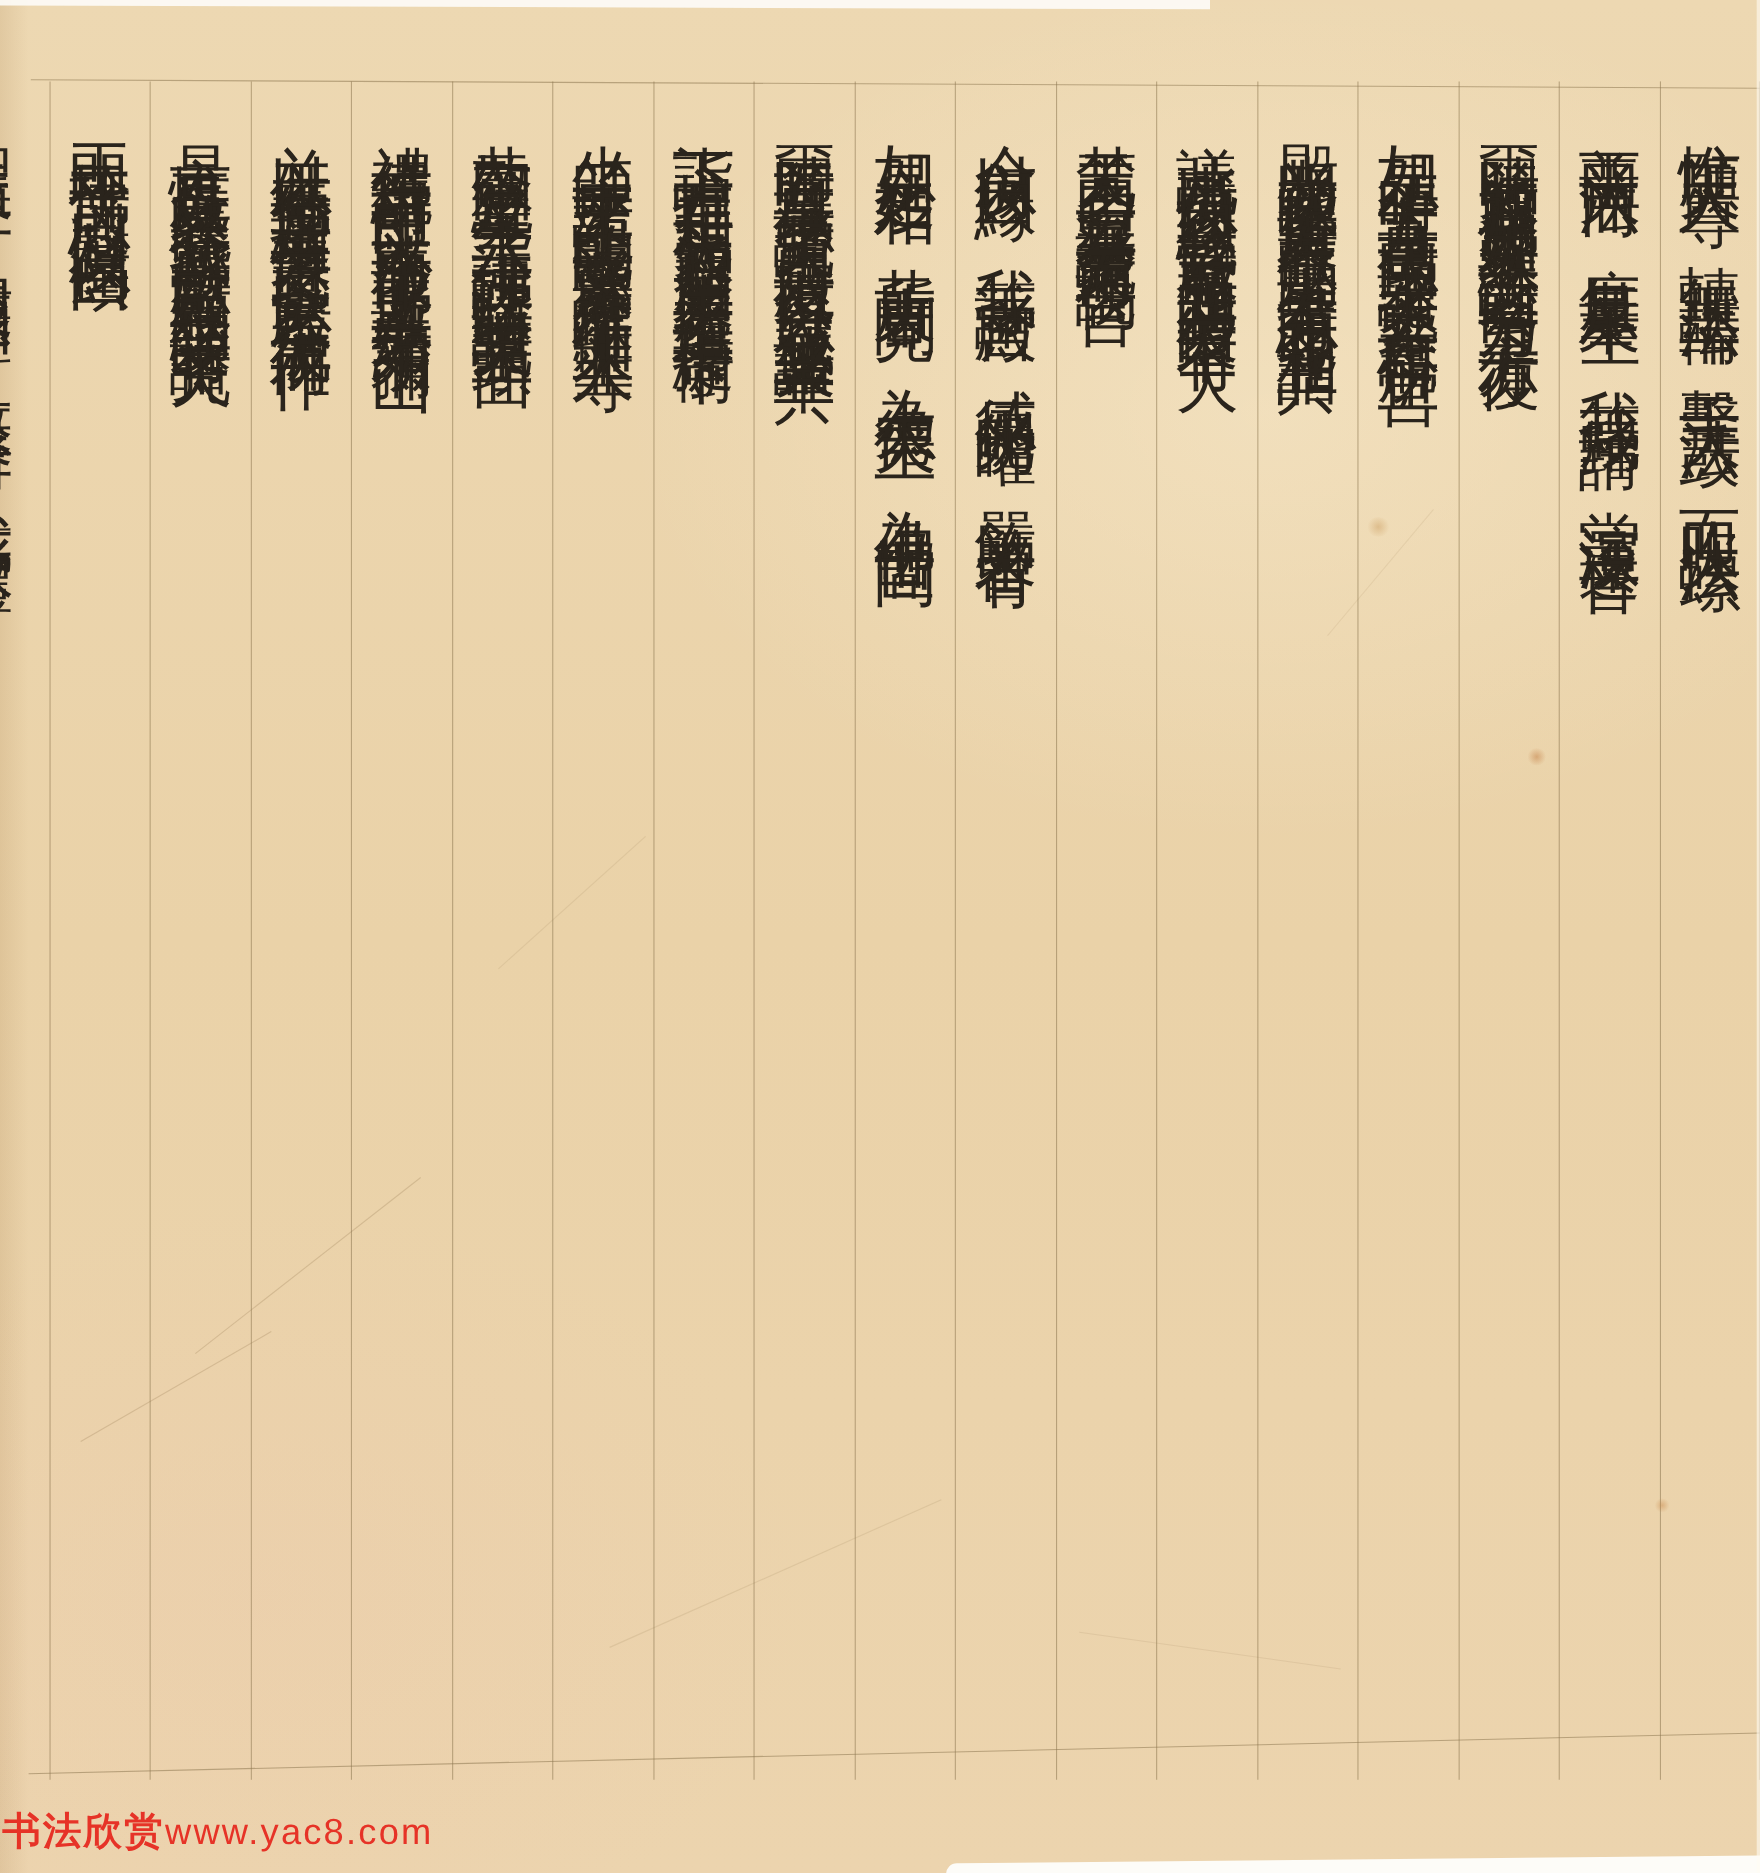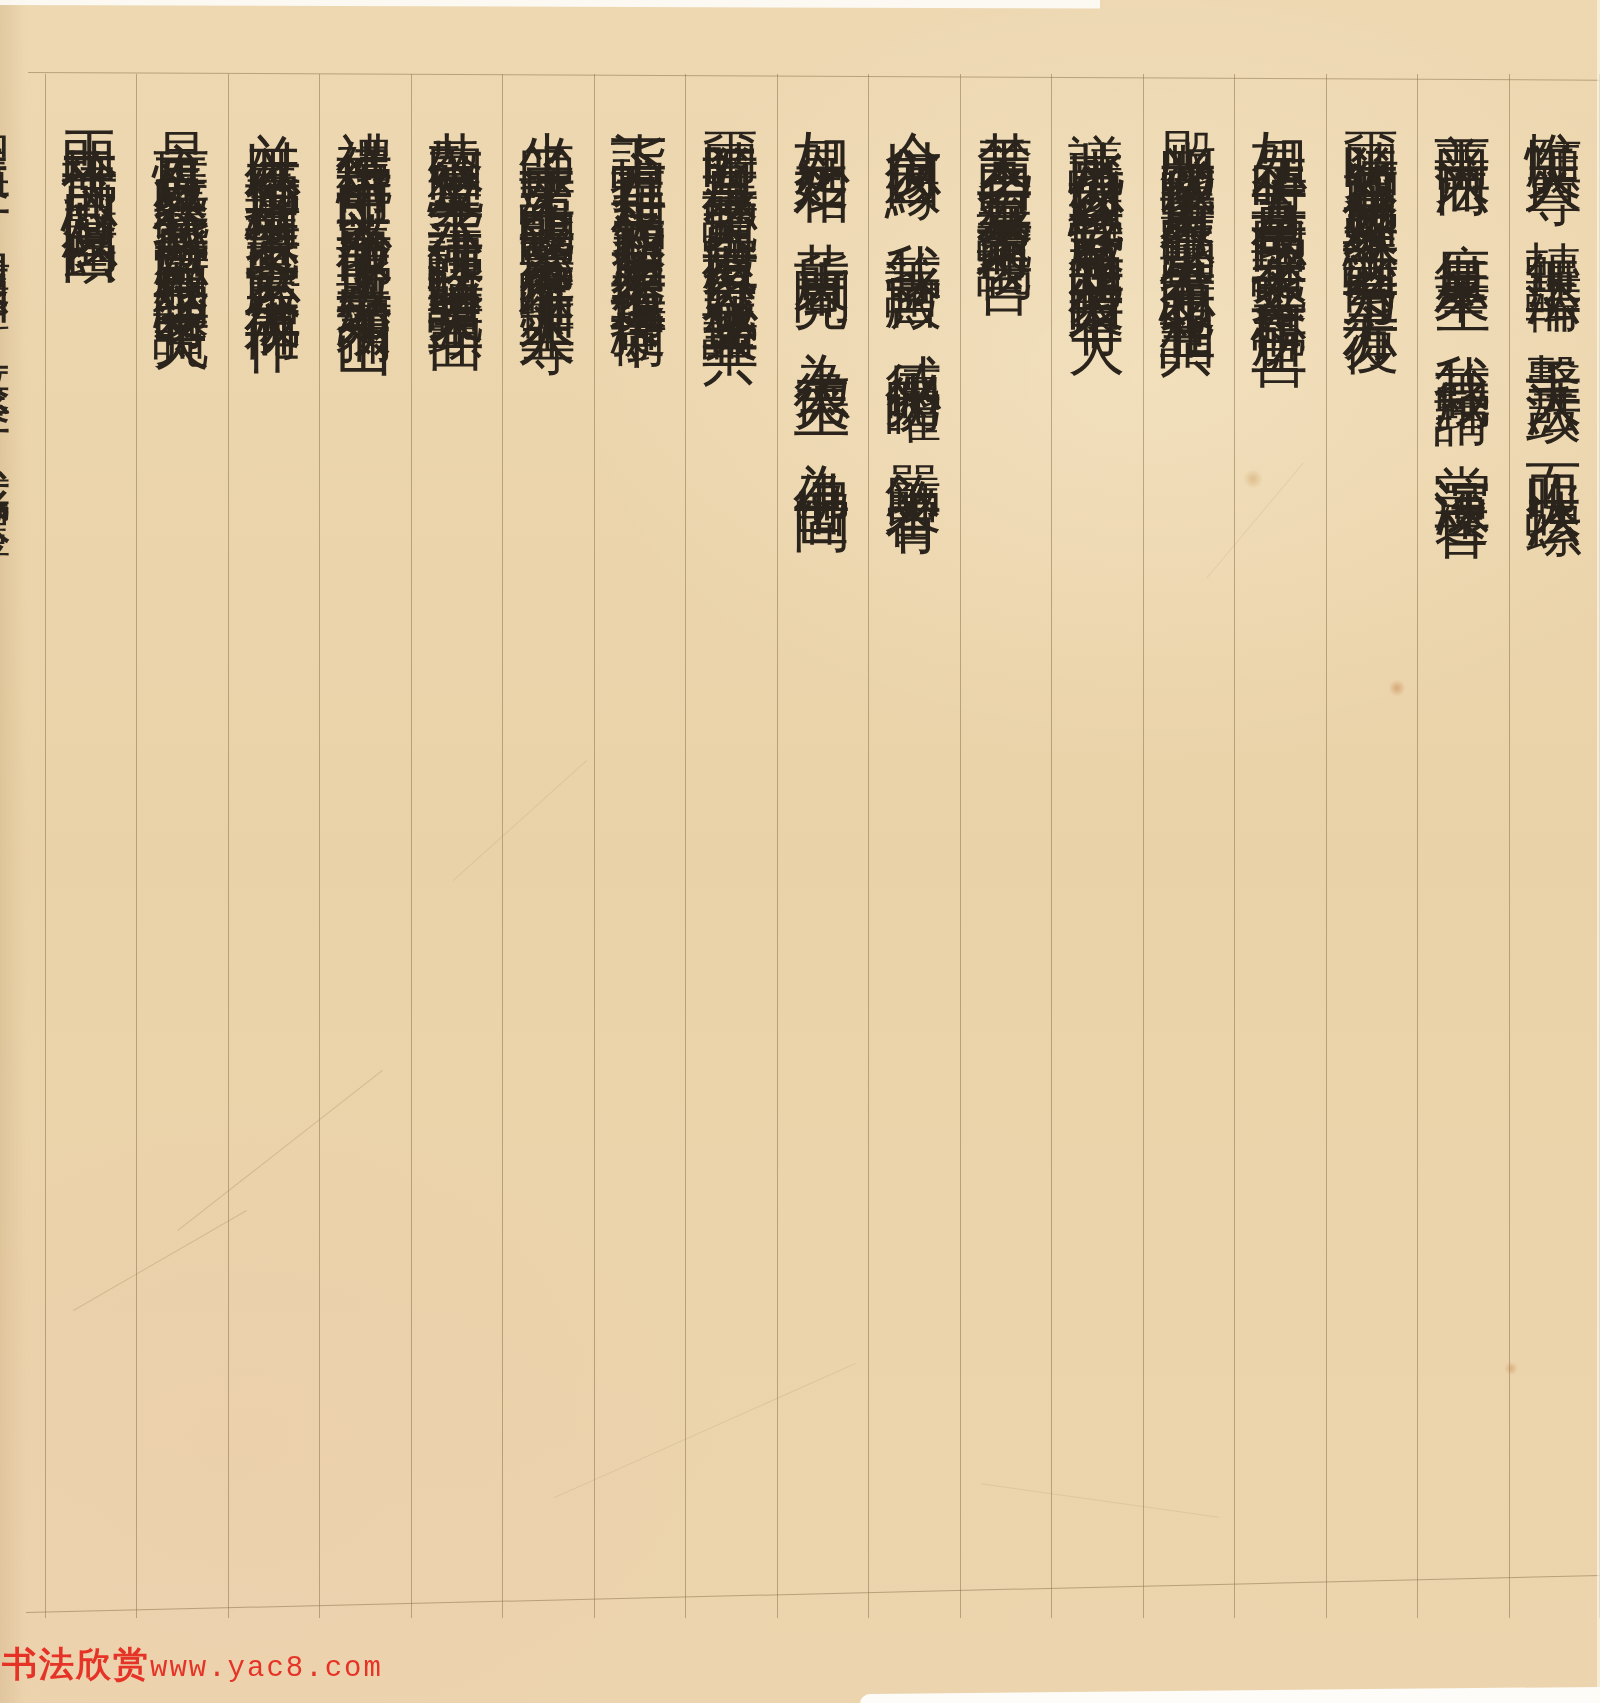--- a/index.html
+++ b/index.html
@@ -91,22 +91,22 @@
     position:absolute;left:2px;top:1641px;
     color:var(--wm);
     white-space:nowrap;
   }
   .wm-site{
     font-size:35px;font-weight:bold;letter-spacing:2px;
     font-family:"DejaVu Sans","Liberation Sans",sans-serif;
     opacity:.92;
   }
   .wm-url{
-    font-size:29px;letter-spacing:2px;
-    font-family:Liberation Mono, monospace;
+    font-size:33px;letter-spacing:2px;
+    font-family:Liberation Sans, sans-serif;
     opacity:.92;
   }
 </style>
 </head>
 <body>
 
 <div class="page">
 
   <div class="top-rule"></div>
   <div class="bottom-rule"></div>

